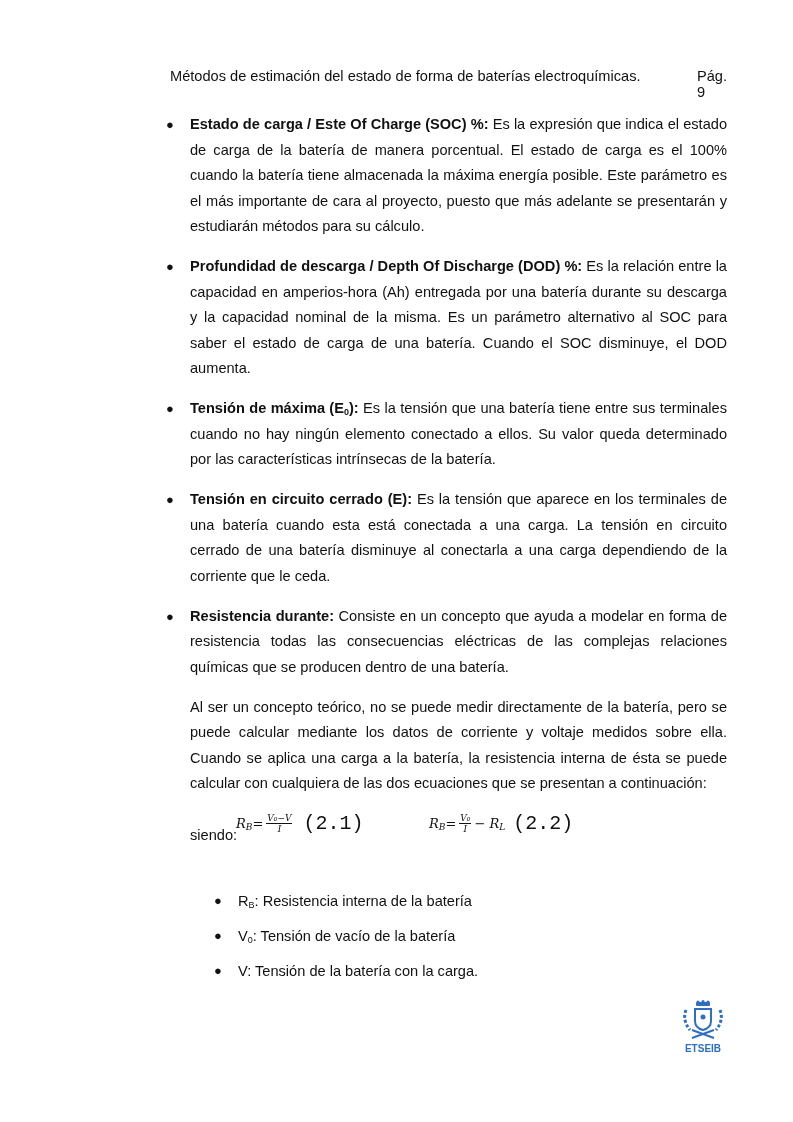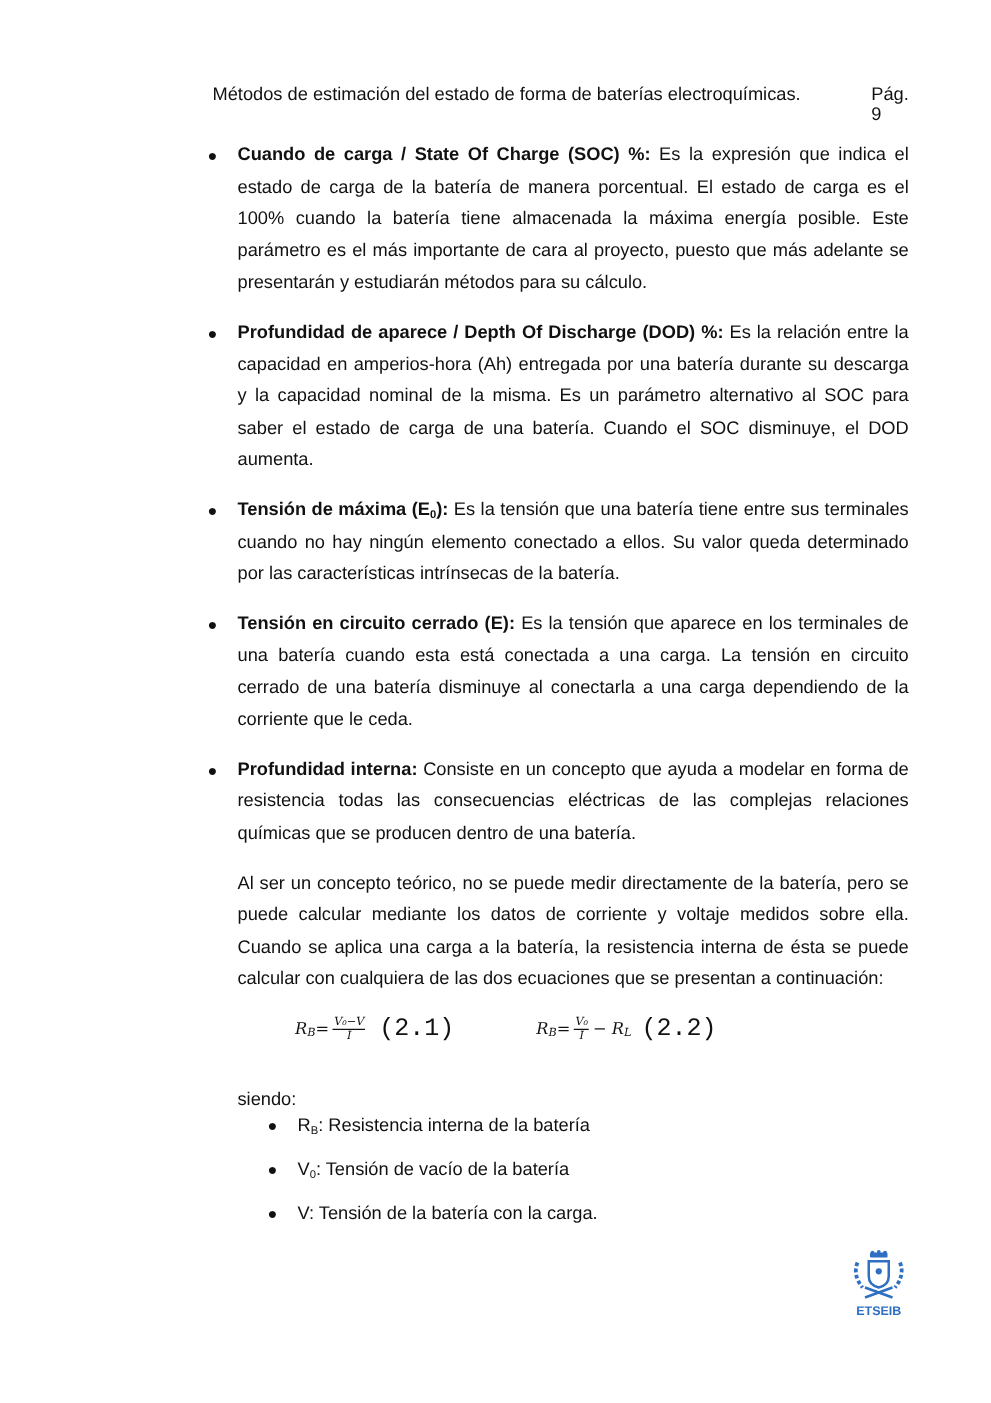--- a/index.html
+++ b/index.html
@@ -15,54 +15,54 @@
   .para { margin: 0 0 26px 0; }
   sub { font-size: 9px; vertical-align: -2px; line-height: 0; }
   .equations { position: absolute; top: 812px; left: 236px; width: 360px; height: 30px; font-size: 14px; }
   .eq { position: absolute; top: 0; display: flex; align-items: center; white-space: nowrap; }
   .eq1 { left: 0; }
   .eq2 { left: 193px; }
   .math { font-family: "DejaVu Serif", serif; font-style: italic; font-size: 13px; }
   .frac { display: inline-flex; flex-direction: column; align-items: center; margin: 0 3px; font-family: "DejaVu Serif", serif; font-style: italic; font-size: 9px; line-height: 10px; text-align: center; }
   .frac .num { border-bottom: 1px solid #111; padding: 0 1px; }
   .eqnum { font-family: Liberation Mono, monospace; font-style: normal; font-size: 20px; margin-left: 8px; }
-  .siendo { position: absolute; left: 190px; top: 872px; font-size: 14.6px; }
+  .siendo { position: absolute; left: 190px; top: 827px; font-size: 14.6px; }
   .sublist { position: absolute; left: 238px; top: 893px; font-size: 14.6px; }
   .subitem { position: relative; height: 35px; }
   .subitem .bullet { position: absolute; left: -24px; font-size: 13px; }
   .logo { position: absolute; left: 678px; top: 1000px; width: 50px; height: 55px; }
 </style>
 </head>
 <body>
 
 <div class="header">
   <span class="title">Métodos de estimación del estado de forma de baterías electroquímicas.</span>
   <span class="page">Pág. 9</span>
 </div>
 
 <div class="content">
   <div class="item">
     <span class="bullet">●</span>
-    <span class="term">Cuando de carga / State Of Charge (SOC) %:</span><span> Es la expresión que indica el estado de carga de la batería de manera porcentual. El estado de carga es el 100% cuando la batería tiene almacenada la máxima energía posible. Este parámetro es el más importante de cara al proyecto, puesto que más adelante se presentarán y estudiarán métodos para su cálculo.</span>
+    <span class="term">Estado de carga / Este Of Charge (SOC) %:</span><span> Es la expresión que indica el estado de carga de la batería de manera porcentual. El estado de carga es el 100% cuando la batería tiene almacenada la máxima energía posible. Este parámetro es el más importante de cara al proyecto, puesto que más adelante se presentarán y estudiarán métodos para su cálculo.</span>
   </div>
   <div class="item">
     <span class="bullet">●</span>
-    <span class="term">Profundidad de aparece / Depth Of Discharge (DOD) %:</span><span> Es la relación entre la capacidad en amperios-hora (Ah) entregada por una batería durante su descarga y la capacidad nominal de la misma. Es un parámetro alternativo al SOC para saber el estado de carga de una batería. Cuando el SOC disminuye, el DOD aumenta.</span>
+    <span class="term">Profundidad de descarga / Depth Of Discharge (DOD) %:</span><span> Es la relación entre la capacidad en amperios-hora (Ah) entregada por una batería durante su descarga y la capacidad nominal de la misma. Es un parámetro alternativo al SOC para saber el estado de carga de una batería. Cuando el SOC disminuye, el DOD aumenta.</span>
   </div>
   <div class="item">
     <span class="bullet">●</span>
     <span class="term"><span>Tensión de máxima (E</span><sub>0</sub><span>):</span></span><span> Es la tensión que una batería tiene entre sus terminales cuando no hay ningún elemento conectado a ellos. Su valor queda determinado por las características intrínsecas de la batería.</span>
   </div>
   <div class="item">
     <span class="bullet">●</span>
     <span class="term">Tensión en circuito cerrado (E):</span><span> Es la tensión que aparece en los terminales de una batería cuando esta está conectada a una carga. La tensión en circuito cerrado de una batería disminuye al conectarla a una carga dependiendo de la corriente que le ceda.</span>
   </div>
   <div class="item">
     <span class="bullet">●</span>
-    <span class="term">Profundidad interna:</span><span> Consiste en un concepto que ayuda a modelar en forma de resistencia todas las consecuencias eléctricas de las complejas relaciones químicas que se producen dentro de una batería.</span>
+    <span class="term">Resistencia durante:</span><span> Consiste en un concepto que ayuda a modelar en forma de resistencia todas las consecuencias eléctricas de las complejas relaciones químicas que se producen dentro de una batería.</span>
   </div>
   <div class="para">Al ser un concepto teórico, no se puede medir directamente de la batería, pero se puede calcular mediante los datos de corriente y voltaje medidos sobre ella. Cuando se aplica una carga a la batería, la resistencia interna de ésta se puede calcular con cualquiera de las dos ecuaciones que se presentan a continuación:</div>
 </div>
 
 <div class="equations">
   <div class="eq eq1">
     <span class="math"><span>R</span><sub>B</sub></span>
     <span class="math" style="font-style:normal"> = </span>
     <span class="frac">
         <span class="num">V₀−V</span>

